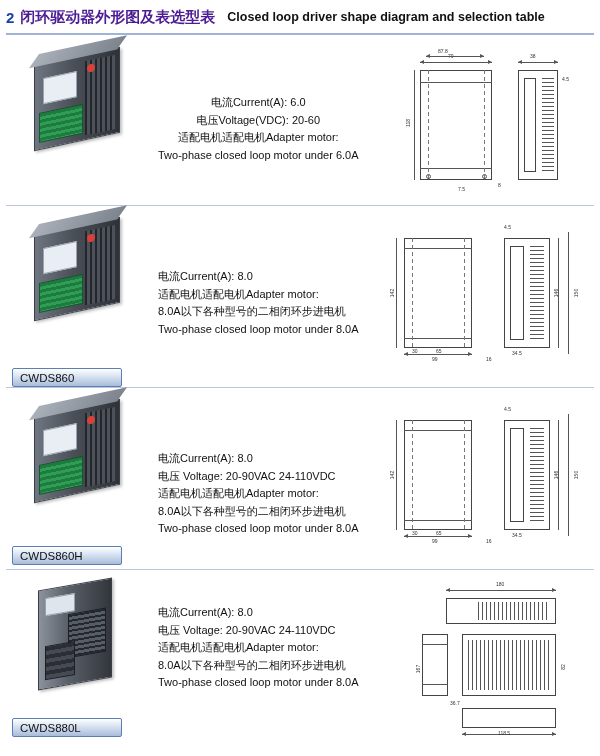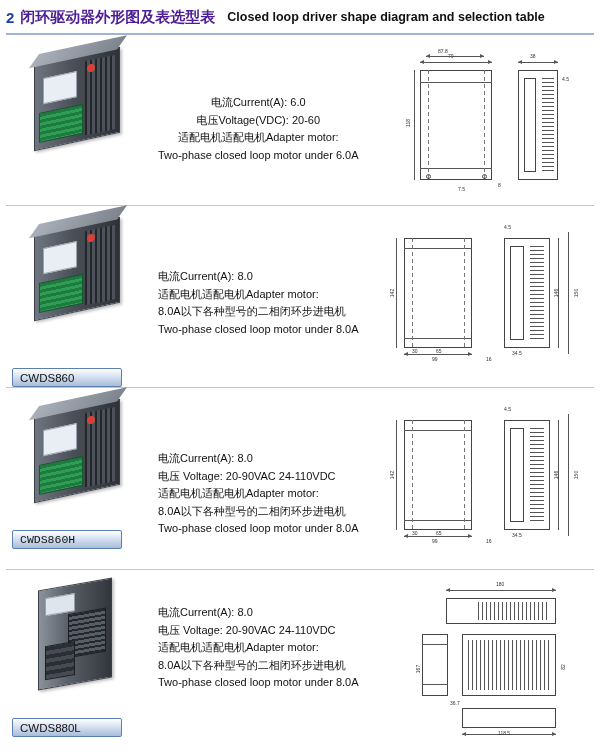--- a/index.html
+++ b/index.html
@@ -106,21 +106,21 @@
   .plate{
     position:absolute; left:6px; width:110px; height:19px;
     background:linear-gradient(to bottom,#ffffff 0%,#d6e2f2 45%,#a9bcd8 100%);
     border:1px solid #5c7fb3;
     border-radius:2px 2px 2px 2px;
     display:flex; align-items:center; padding-left:7px;
     font-size:11.5px; color:#111;
   }
   .sec1 .plate{ top:140px; }
   .sec2 .plate{ top:160px; }
-  .sec3 .plate{ top:140px;font-family:Liberation Mono, monospace; }
+  .sec3 .plate{ top:156px; }
   .sec4 .plate{ top:146px; }
 
   
   .specs{
     position:absolute; left:152px; top:22px;
     font-size:11px; line-height:17.5px; color:#111;
   }
   .sec1 .specs{ top:56px;text-align:center; }
   .sec2 .specs{ top:60px; }
   .sec3 .specs{ top:60px; }

